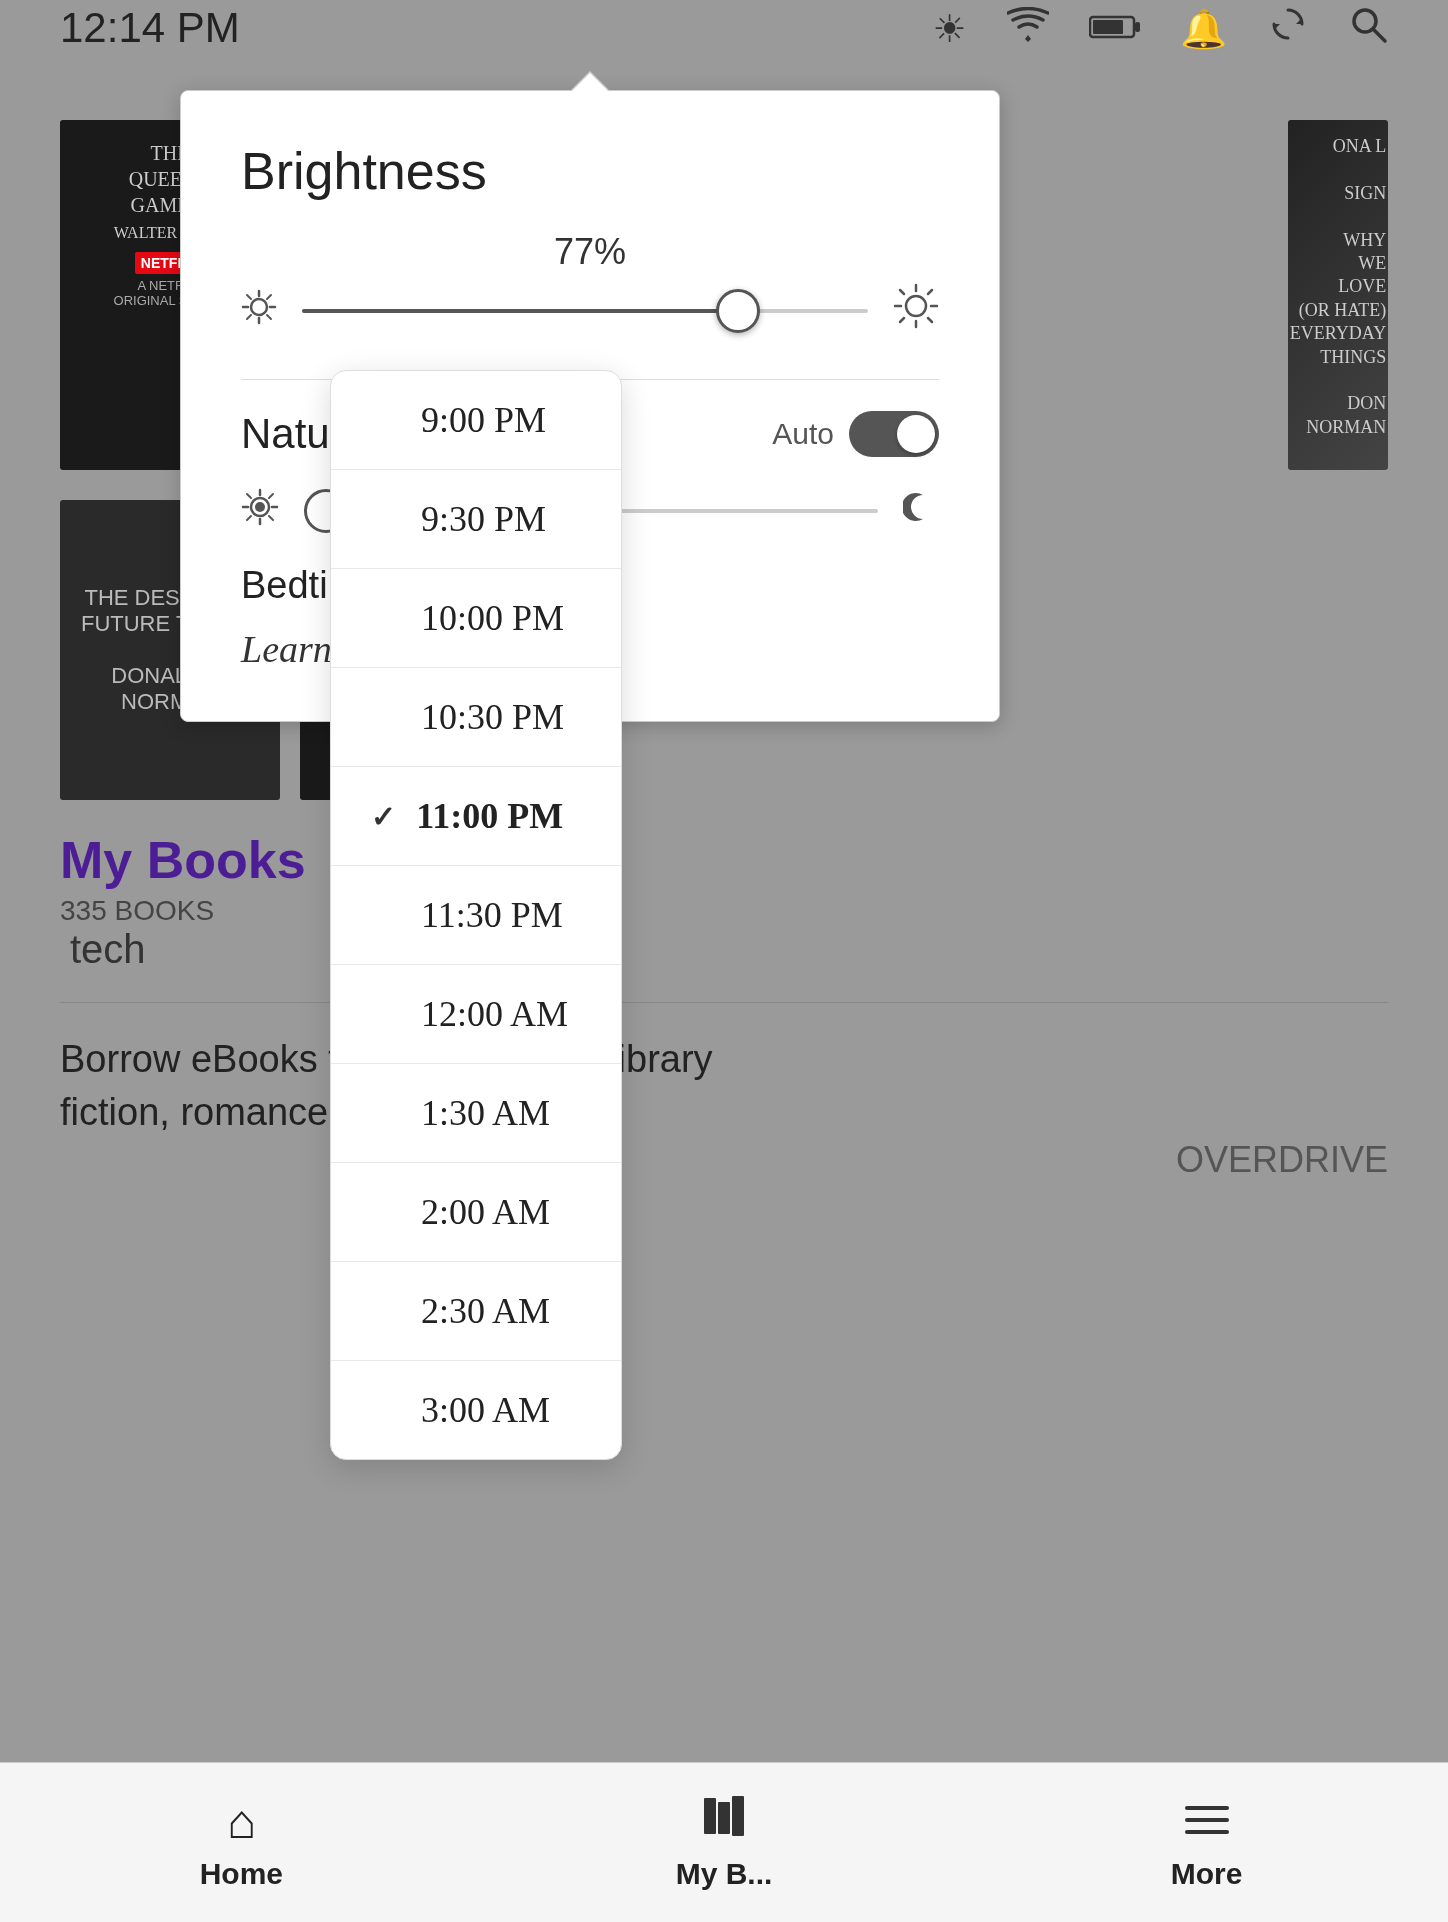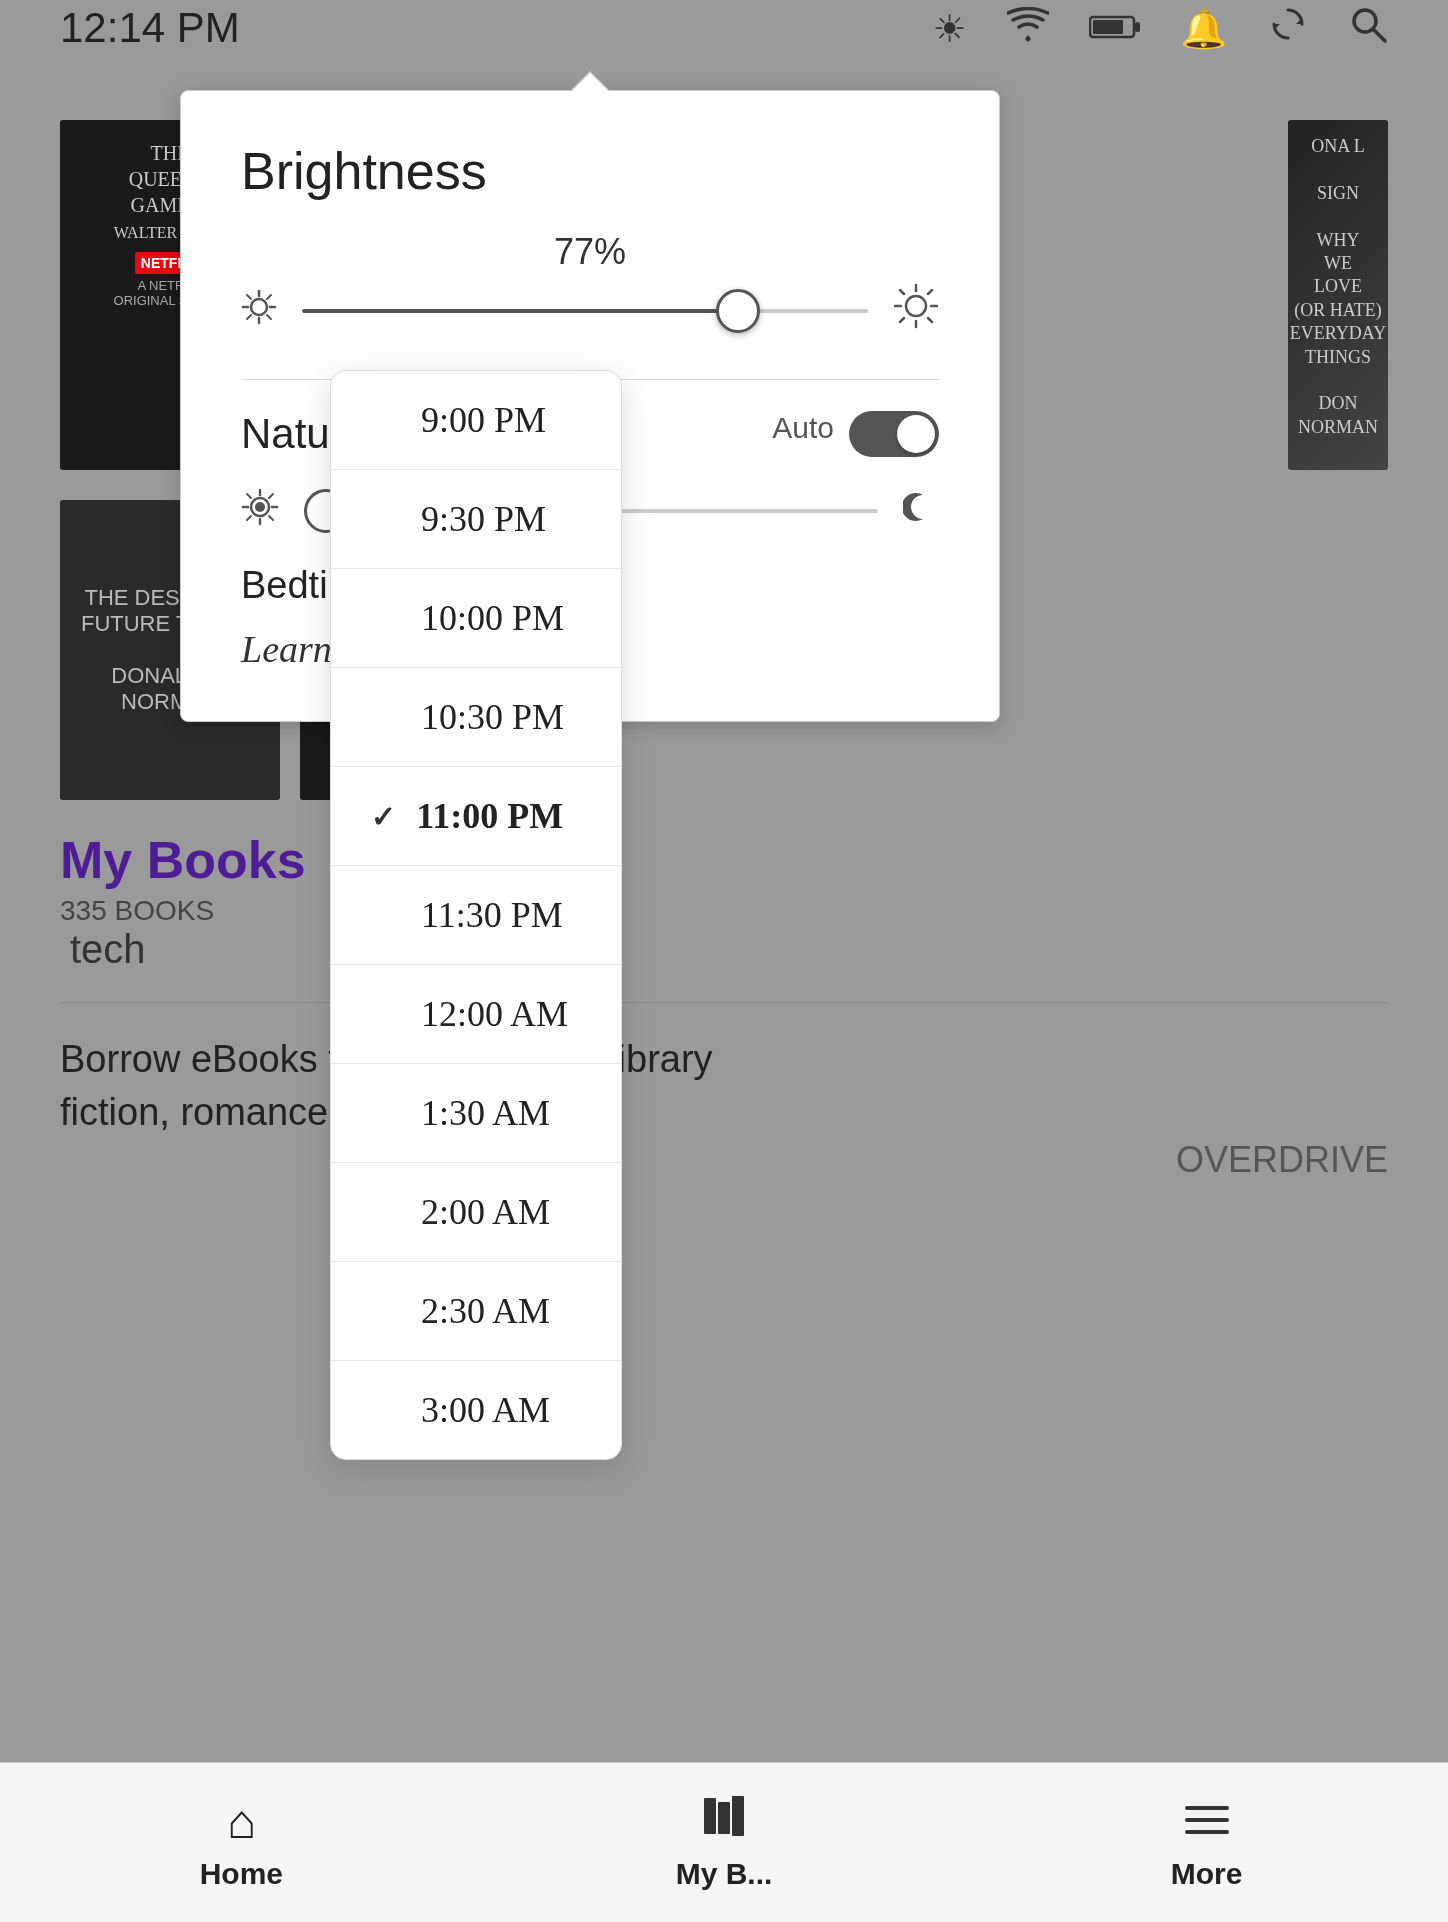--- a/index.html
+++ b/index.html
@@ -375,21 +375,21 @@
       overflow: hidden;
       display: flex;
       flex-direction: column;
       align-items: center;
       justify-content: flex-start;
       padding: 15px 5px;
     }
     .partial-right-text {
       color: #ccc;
       font-size: 18px;
-      text-align: center;
+      text-align: right;
       font-family: Georgia, serif;
       line-height: 1.3;
     }
 
     .second-row-books {
       display: flex;
       gap: 20px;
       margin-top: 20px;
     }
     .book2 {
@@ -584,21 +584,21 @@
         <line x1="39" y1="7" x2="35" y2="11" stroke="#555" stroke-width="2.5" stroke-linecap="round"></line>
         <line x1="7" y1="39" x2="11" y2="35" stroke="#555" stroke-width="2.5" stroke-linecap="round"></line>
       </svg>
     </span>
   </div>
 
   <div class="panel-divider"></div>
 
   <div class="natural-light-row">
     <span class="natural-light-title">Natural Light</span>
-    <div style="display:flex;align-items:flex-start;">
+    <div style="display:flex;align-items:center;">
       <span class="auto-label">Auto</span>
       <div class="toggle-switch">
         <div class="toggle-knob"></div>
       </div>
     </div>
   </div>
 
   <div class="warm-cool-row">
     <span class="warm-icon">
       <svg width="38" height="38" viewBox="0 0 38 38" fill="none">

